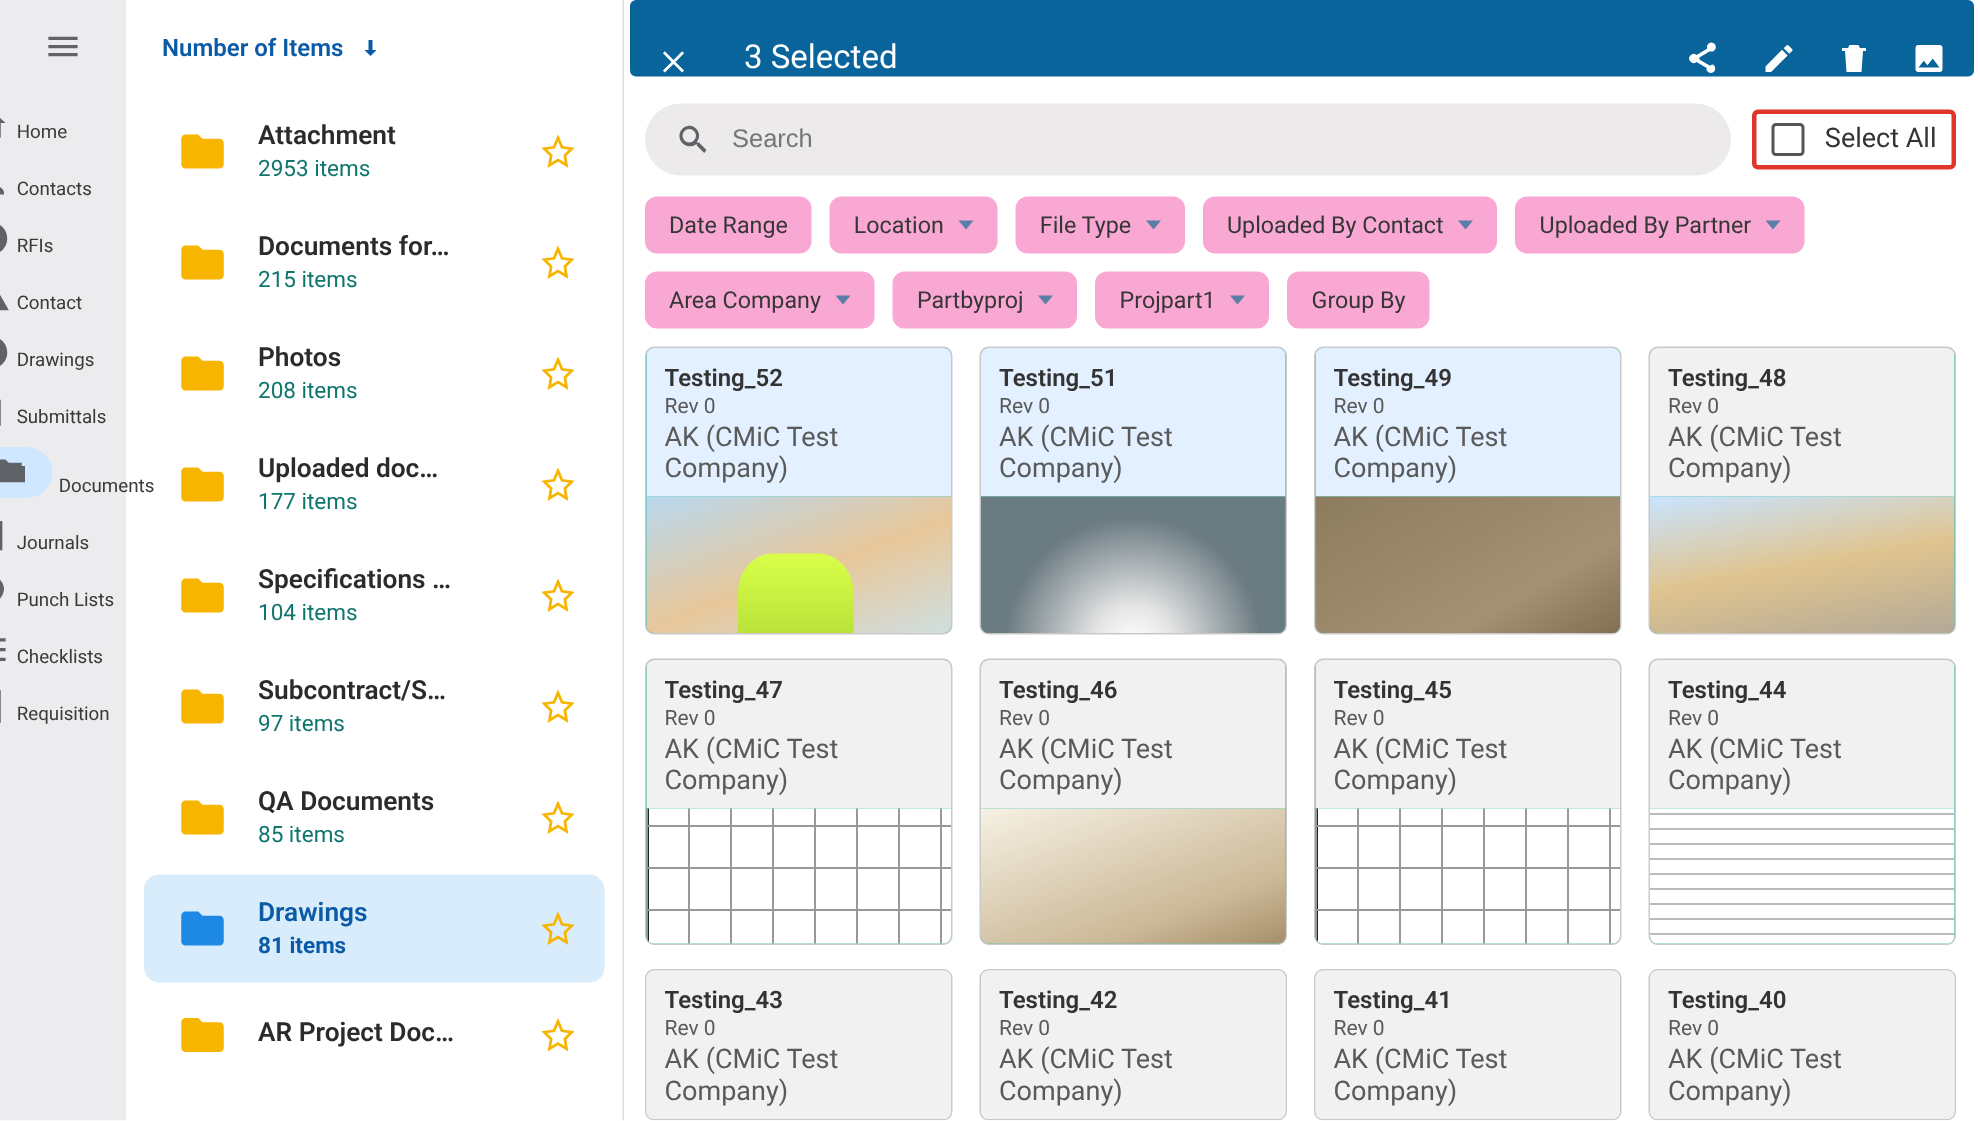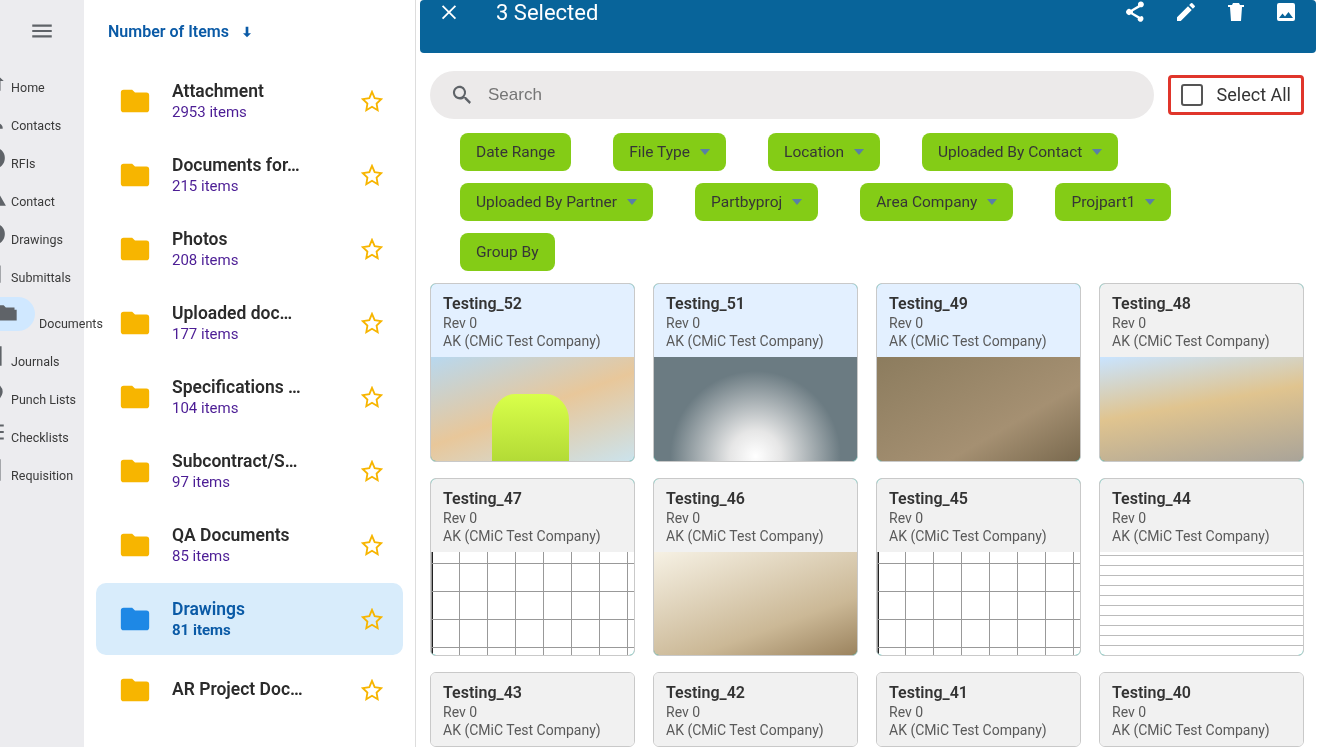--- a/index.html
+++ b/index.html
@@ -16,51 +16,51 @@
   .rail-icon-wrap { display:flex; align-items:center; justify-content:center; }
 
   
   .folders { width:332px; border-right:1px solid #ddd; display:flex; flex-direction:column; }
   .folders-header { display:flex; align-items:center; gap:10px; padding:22px 0 22px 24px; color:#0a5aa6; font-weight:600; font-size:16px; cursor:pointer; }
   .folder-item { display:flex; align-items:center; gap:18px; padding:16px 20px 16px 20px; cursor:pointer; border-radius:10px; margin:2px 12px; }
   .folder-item.active { background:#d8ecfb; }
   .folder-icon { width:38px; height:34px; flex:none; }
   .folder-text { flex:1; overflow:hidden; }
   .folder-name { font-size:17.5px; font-weight:600; color:#2b2b2b; white-space:nowrap; overflow:hidden; text-overflow:ellipsis; }
-  .folder-count { font-size:15px; color:#4c1d95; margin-top:2px; }
+  .folder-count { font-size:15px; color:#0f766e; margin-top:2px; }
   .folder-item.active .folder-name { color:#0a5aa6; }
   .folder-item.active .folder-count { color:#0a5aa6;font-weight:bold; }
   .star { width:22px; height:22px; flex:none; }
 
   
   .main { flex:1; display:flex; flex-direction:column; background:#fff; overflow:hidden; }
-  .selection-bar { background:#08649a; color:#fff; height:58px; display:flex; align-items:flex-start; padding:0 18px; gap:26px; margin:0 4px; border-radius:4px; }
+  .selection-bar { background:#08649a; color:#fff; height:58px; display:flex; align-items:flex-end; padding:0 18px; gap:26px; margin:0 4px; border-radius:4px; }
   .selection-bar .title { font-size:22px; margin-left:10px; }
   .selection-bar .spacer { flex:1; }
   .selection-bar svg { fill:#fff; cursor:pointer; }
 
   .controls { padding:18px 16px 0 14px; display:flex; flex-direction:column; gap:14px; }
   .search-row { display:flex; align-items:center; gap:14px; }
   .search-box { flex:1; height:48px; background:#eceaea; border-radius:26px; display:flex; align-items:center; padding:0 20px; gap:14px; color:#5f6368; font-size:17px; }
   .search-box input { border:none; background:transparent; outline:none; font-size:17px; flex:1; }
   .select-all { display:flex; align-items:flex-start; gap:14px; font-size:18px; padding:6px 10px; border:3px solid #e0352b; border-radius:4px; cursor:pointer; }
   .select-all .chk { width:22px; height:22px; border:2.5px solid #555; border-radius:3px; }
 
   .chips { display:flex; flex-wrap:wrap; gap:12px; }
-  .chip { background:#84cc16; border-radius:8px; padding:10px 16px; font-size:15.5px; color:#363636; display:flex; align-items:center; gap:10px; cursor:pointer;margin-left:30px; }
+  .chip { background:#f9a8d4; border-radius:8px; padding:10px 16px; font-size:15.5px; color:#363636; display:flex; align-items:center; gap:10px; cursor:pointer; }
   .chip .caret { width:0; height:0; border-left:5px solid transparent; border-right:5px solid transparent; border-top:6px solid #5a7fa6; }
 
   
   .grid { padding:12px 16px 0 14px; display:grid; grid-template-columns:repeat(4,1fr); gap:16px 18px; overflow:auto; align-content:start; }
   .card { border:1px solid #c9c9c9; border-radius:6px; overflow:hidden; background:#14b8a6; cursor:pointer; }
   .card.selected .card-head { background:#e3f0ff; }
   .card-head { padding:10px 12px 8px 12px; background:#f1f1f1; }
   .card-title { font-weight:600; font-size:16px; color:#333; }
   .card-rev { font-size:14px; color:#5a5a5a; margin-top:2px; }
-  .card-co { font-size:14px; color:#5a5a5a; margin-top:2px; }
+  .card-co { font-size:18px; color:#5a5a5a; margin-top:2px; }
   .card-thumb { height:124px; background:#ddd; }
 
   
   .t-photo1 { background:linear-gradient(160deg,#b8d8ef 0%,#e8c79a 45%,#c5e9ff 100%); position:relative; }
   .t-photo1::after{content:"";position:absolute;left:30%;bottom:0;width:38%;height:70%;background:linear-gradient(#d9ff4a,#a8d030);border-radius:30% 30% 0 0;}
   .t-photo2 { background:radial-gradient(circle at 50% 80%, #ffffff 0%, #e6e6e6 18%, #6b7b82 60%); }
   .t-photo3 { background:linear-gradient(150deg,#8c7c5e 0%, #a59072 60%, #6e5f45 100%); }
   .t-photo4 { background:linear-gradient(170deg,#c9e4ff 0%, #e0c48f 40%, #9b9b9b 100%); }
   .t-plan  { background:#fff; background-image:
       repeating-linear-gradient(0deg,#999 0 1px, transparent 1px 28px),
@@ -323,41 +323,41 @@
         <div class="select-all">
           <span class="chk"></span>
           <span>Select All</span>
         </div>
       </div>
       <div class="chips" id="chips-row">
           <div class="chip">
             <span>Date Range</span>
           </div>
           <div class="chip">
+            <span>Location</span>
+            <span class="caret"></span>
+          </div>
+          <div class="chip">
             <span>File Type</span>
             <span class="caret"></span>
           </div>
           <div class="chip">
-            <span>Location</span>
-            <span class="caret"></span>
-          </div>
-          <div class="chip">
             <span>Uploaded By Contact</span>
             <span class="caret"></span>
           </div>
           <div class="chip">
             <span>Uploaded By Partner</span>
             <span class="caret"></span>
           </div>
           <div class="chip">
+            <span>Area Company</span>
+            <span class="caret"></span>
+          </div>
+          <div class="chip">
             <span>Partbyproj</span>
-            <span class="caret"></span>
-          </div>
-          <div class="chip">
-            <span>Area Company</span>
             <span class="caret"></span>
           </div>
           <div class="chip">
             <span>Projpart1</span>
             <span class="caret"></span>
           </div>
           <div class="chip">
             <span>Group By</span>
           </div>
         </div>

